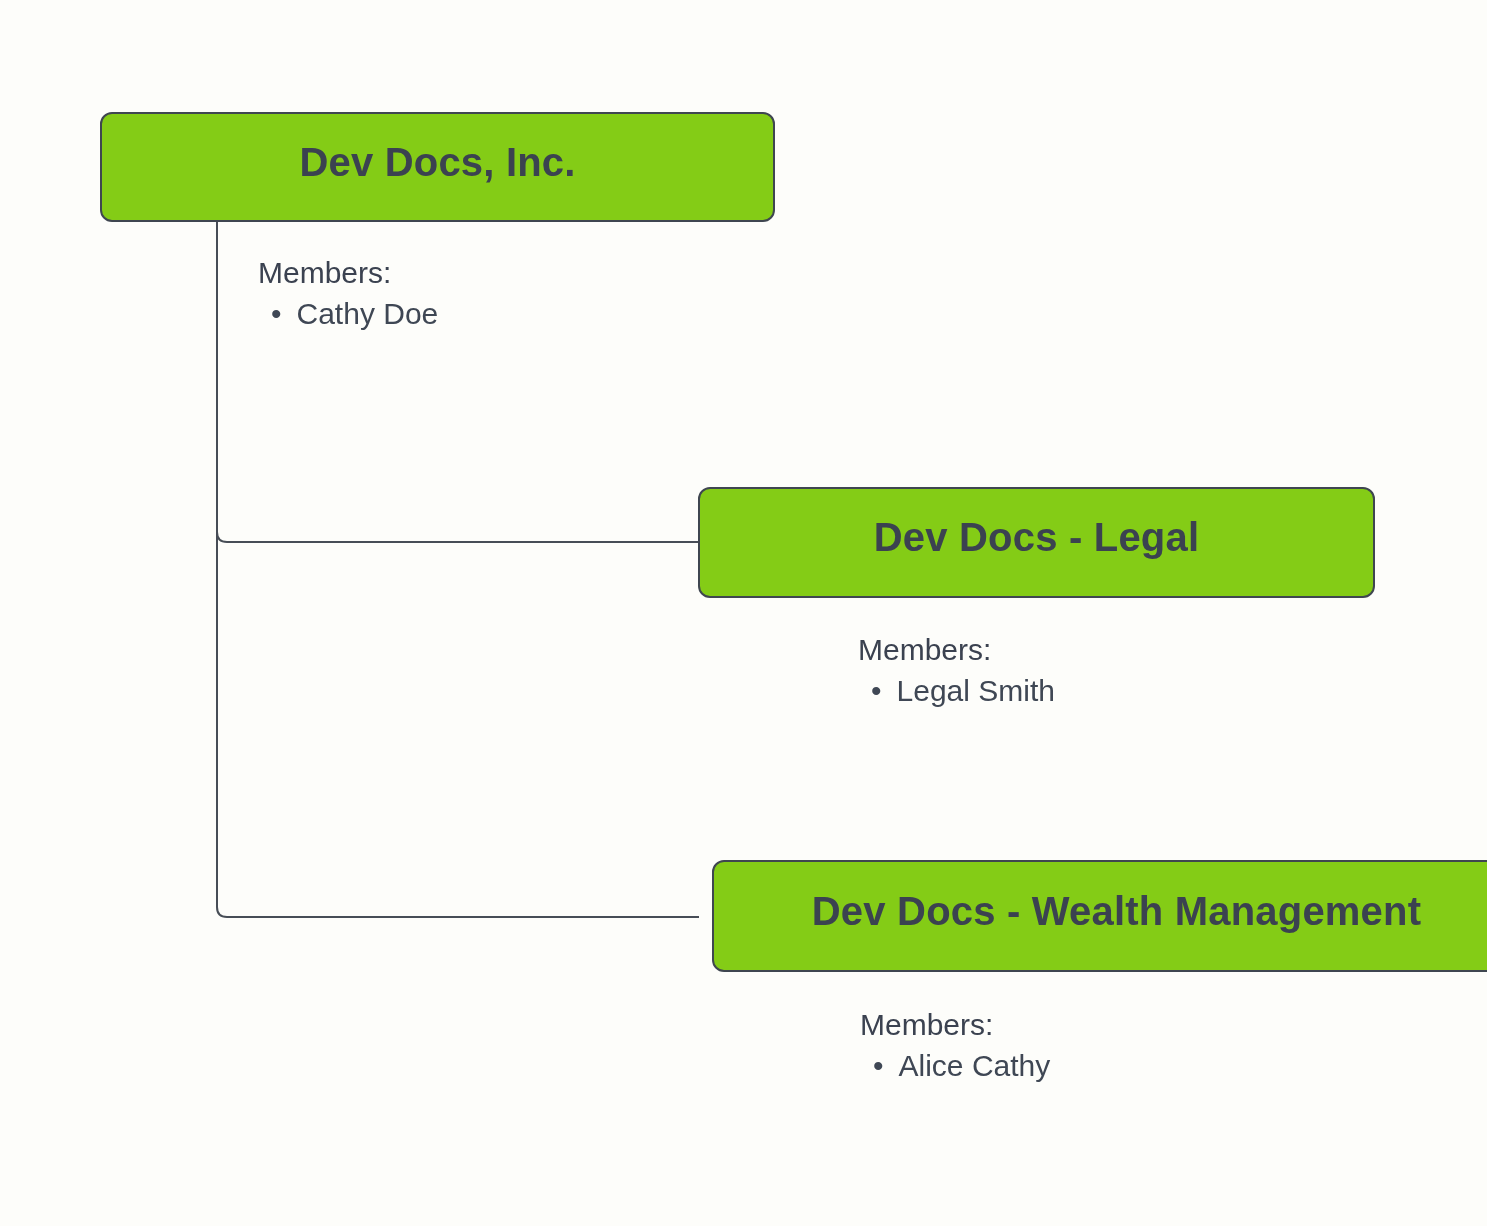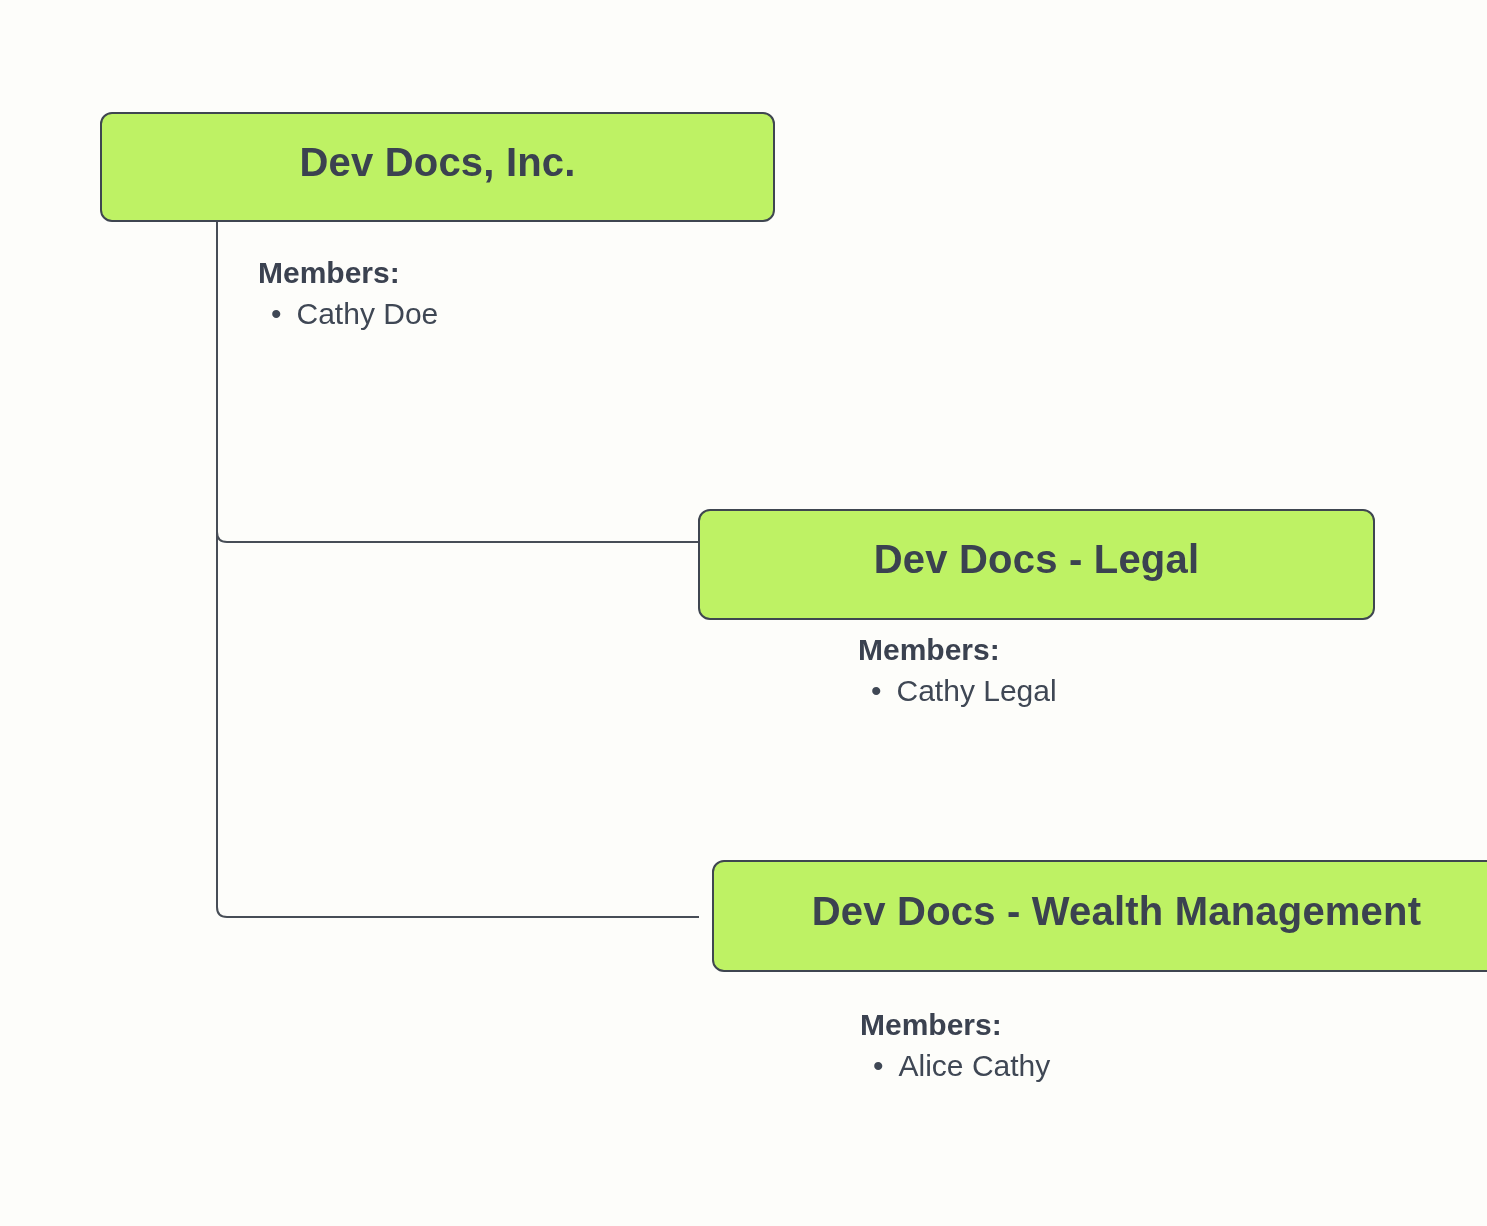--- a/index.html
+++ b/index.html
@@ -24,55 +24,55 @@
   .connectors path {
     fill: none;
     stroke: #474d56;
     stroke-width: 2;
   }
   .node-box {
     position: absolute;
     box-sizing: border-box;
     border: 2px solid #3f4650;
     border-radius: 12px;
-    background: #bef264;
+    background: #84cc16;
     display: flex;
     align-items: center;
     justify-content: center;
     padding-bottom: 10px;
   }
   .node-title {
     font-size: 40px;
     font-weight: bold;
     color: #3b4250;
     letter-spacing: 0.2px;
     white-space: nowrap;
   }
   .members {
     position: absolute;
     color: #3f4754;
     font-size: 30px;
     line-height: 1.38;
   }
   .members-label {
-    font-weight: bold;
+    font-weight: normal;
     color: #3b4250;
   }
   .member-item {
     padding-left: 13px;
     display: flex;
     align-items: baseline;
   }
   .bullet {
     margin-right: 15px;
     font-size: 30px;
   }
   
   .box-root   { left: 100px; top: 112px; width: 675px; height: 110px; }
-  .box-legal  { left: 698px; top: 509px; width: 677px; height: 111px; }
+  .box-legal  { left: 698px; top: 487px; width: 677px; height: 111px; }
   .box-wealth { left: 712px; top: 860px; width: 809px; height: 112px; }
   .members-root   { left: 258px; top: 252px; }
   .members-legal  { left: 858px; top: 629px; }
   .members-wealth { left: 860px; top: 1004px; }
 </style>
 </head>
 <body>
 
 <div class="canvas">
 
@@ -92,21 +92,21 @@
     </div>
   </div>
 
   <div class="node-box box-legal">
     <span class="node-title">Dev Docs - Legal</span>
   </div>
   <div class="members members-legal">
     <div class="members-label">Members:</div>
     <div class="member-item">
       <span class="bullet">•</span>
-      <span>Cathy Legal</span>
+      <span>Legal Smith</span>
     </div>
   </div>
 
   <div class="node-box box-wealth">
     <span class="node-title">Dev Docs - Wealth Management</span>
   </div>
   <div class="members members-wealth">
     <div class="members-label">Members:</div>
     <div class="member-item">
       <span class="bullet">•</span>

